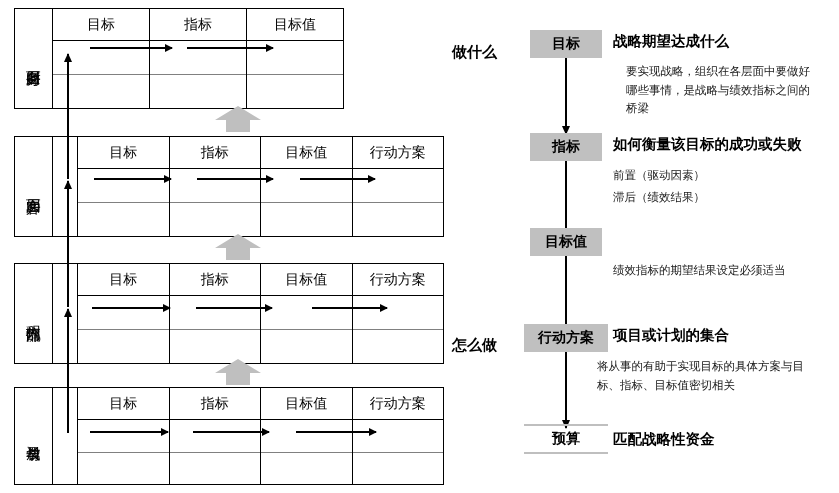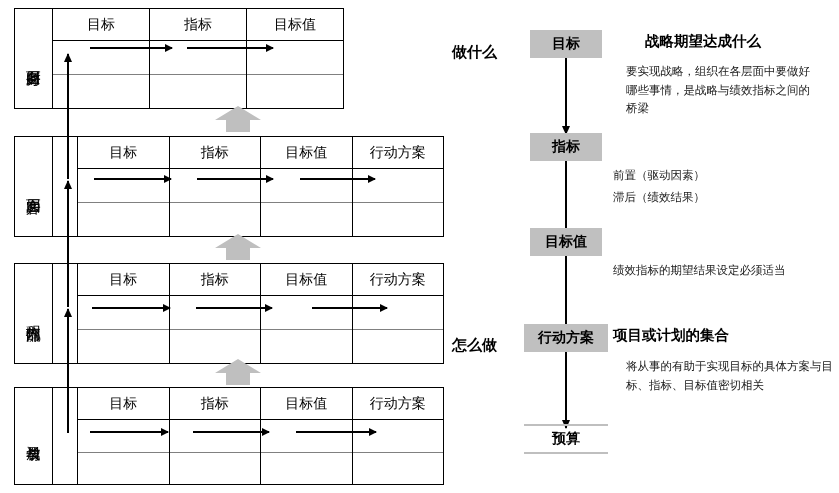--- a/index.html
+++ b/index.html
@@ -285,29 +285,31 @@
 
   <div class="side-label" style="left:452px;top:35px;">做什么</div>
   <div class="side-label" style="left:452px;top:328px;">怎么做</div>
 
   <div class="chain-line" style="left:565px;top:58px;height:76px;"></div>
   <div class="chain-line" style="left:565px;top:161px;height:75px;"></div>
   <div class="chain-line" style="left:565px;top:256px;height:76px;"></div>
   <div class="chain-line" style="left:565px;top:352px;height:76px;"></div>
 
   <div class="node" style="left:530px;top:30px;width:72px;height:28px;">目标</div>
-  <div class="rt-title" style="left:613px;top:32px;margin-left:32px;">战略期望达成什么</div>
+  <div class="rt-title" style="left:613px;top:32px;">战略期望达成什么</div>
   <div class="rt-desc" style="left:626px;top:62px;width:192px;">要实现战略，组织在各层面中要做好哪些事情，是战略与绩效指标之间的桥梁</div>
 
   <div class="node" style="left:530px;top:133px;width:72px;height:28px;">指标</div>
+  <div class="rt-title" style="left:613px;top:135px;">如何衡量该目标的成功或失败</div>
   <div class="rt-sub" style="left:613px;top:166px;">前置（驱动因素）</div>
   <div class="rt-sub" style="left:613px;top:188px;">滞后（绩效结果）</div>
 
   <div class="node" style="left:530px;top:228px;width:72px;height:28px;">目标值</div>
   <div class="rt-desc" style="left:613px;top:261px;width:230px;">绩效指标的期望结果设定必须适当</div>
 
   <div class="node" style="left:524px;top:324px;width:84px;height:28px;">行动方案</div>
   <div class="rt-title" style="left:613px;top:326px;">项目或计划的集合</div>
-  <div class="rt-desc" style="left:626px;top:357px;width:212px;font-family:Liberation Serif, serif;">将从事的有助于实现目标的具体方案与目标、指标、目标值密切相关</div>
+  <div class="rt-desc" style="left:597px;top:357px;width:212px;font-family:Liberation Serif, serif;">将从事的有助于实现目标的具体方案与目标、指标、目标值密切相关</div>
 
   <div class="node plain" style="left:524px;top:424px;width:84px;height:30px;">预算</div>
+  <div class="rt-title" style="left:613px;top:430px;">匹配战略性资金</div>
 
 </div>
 
 </body></html>

